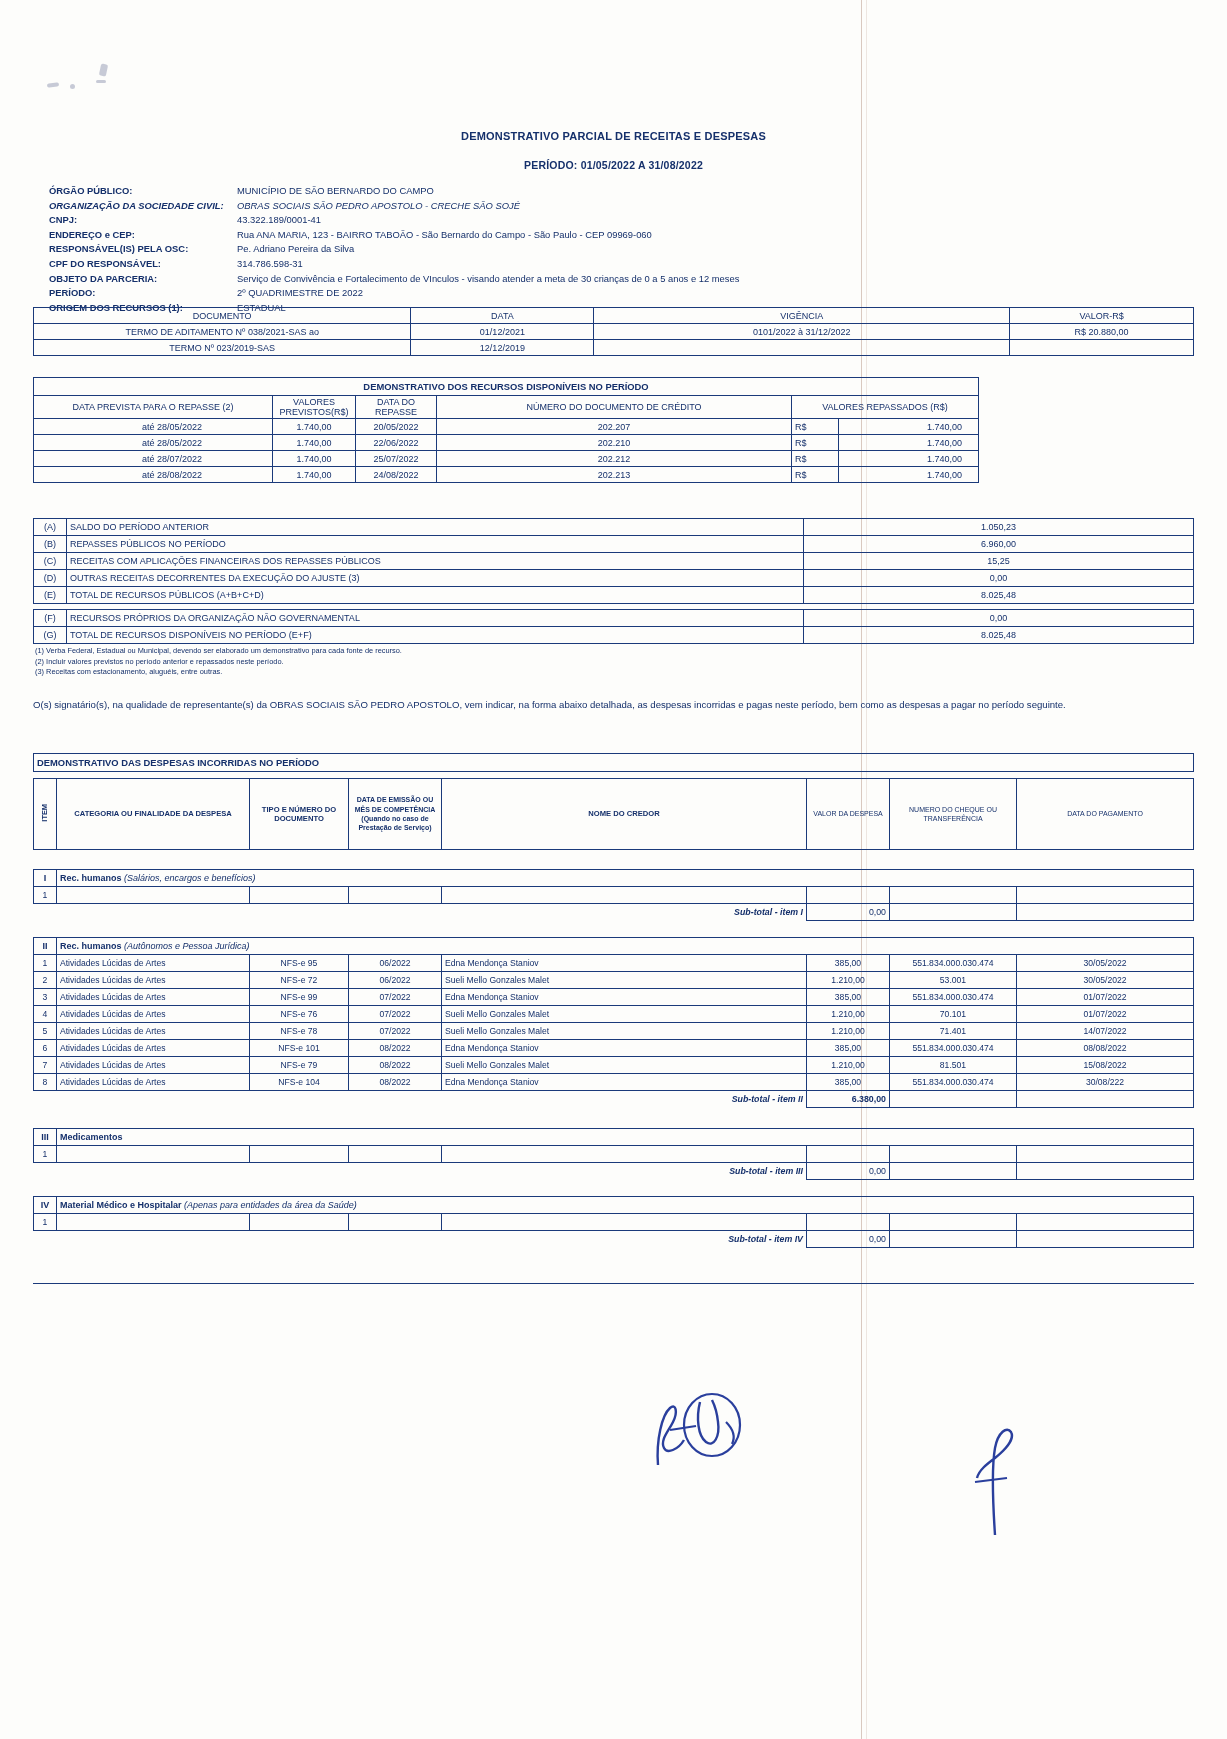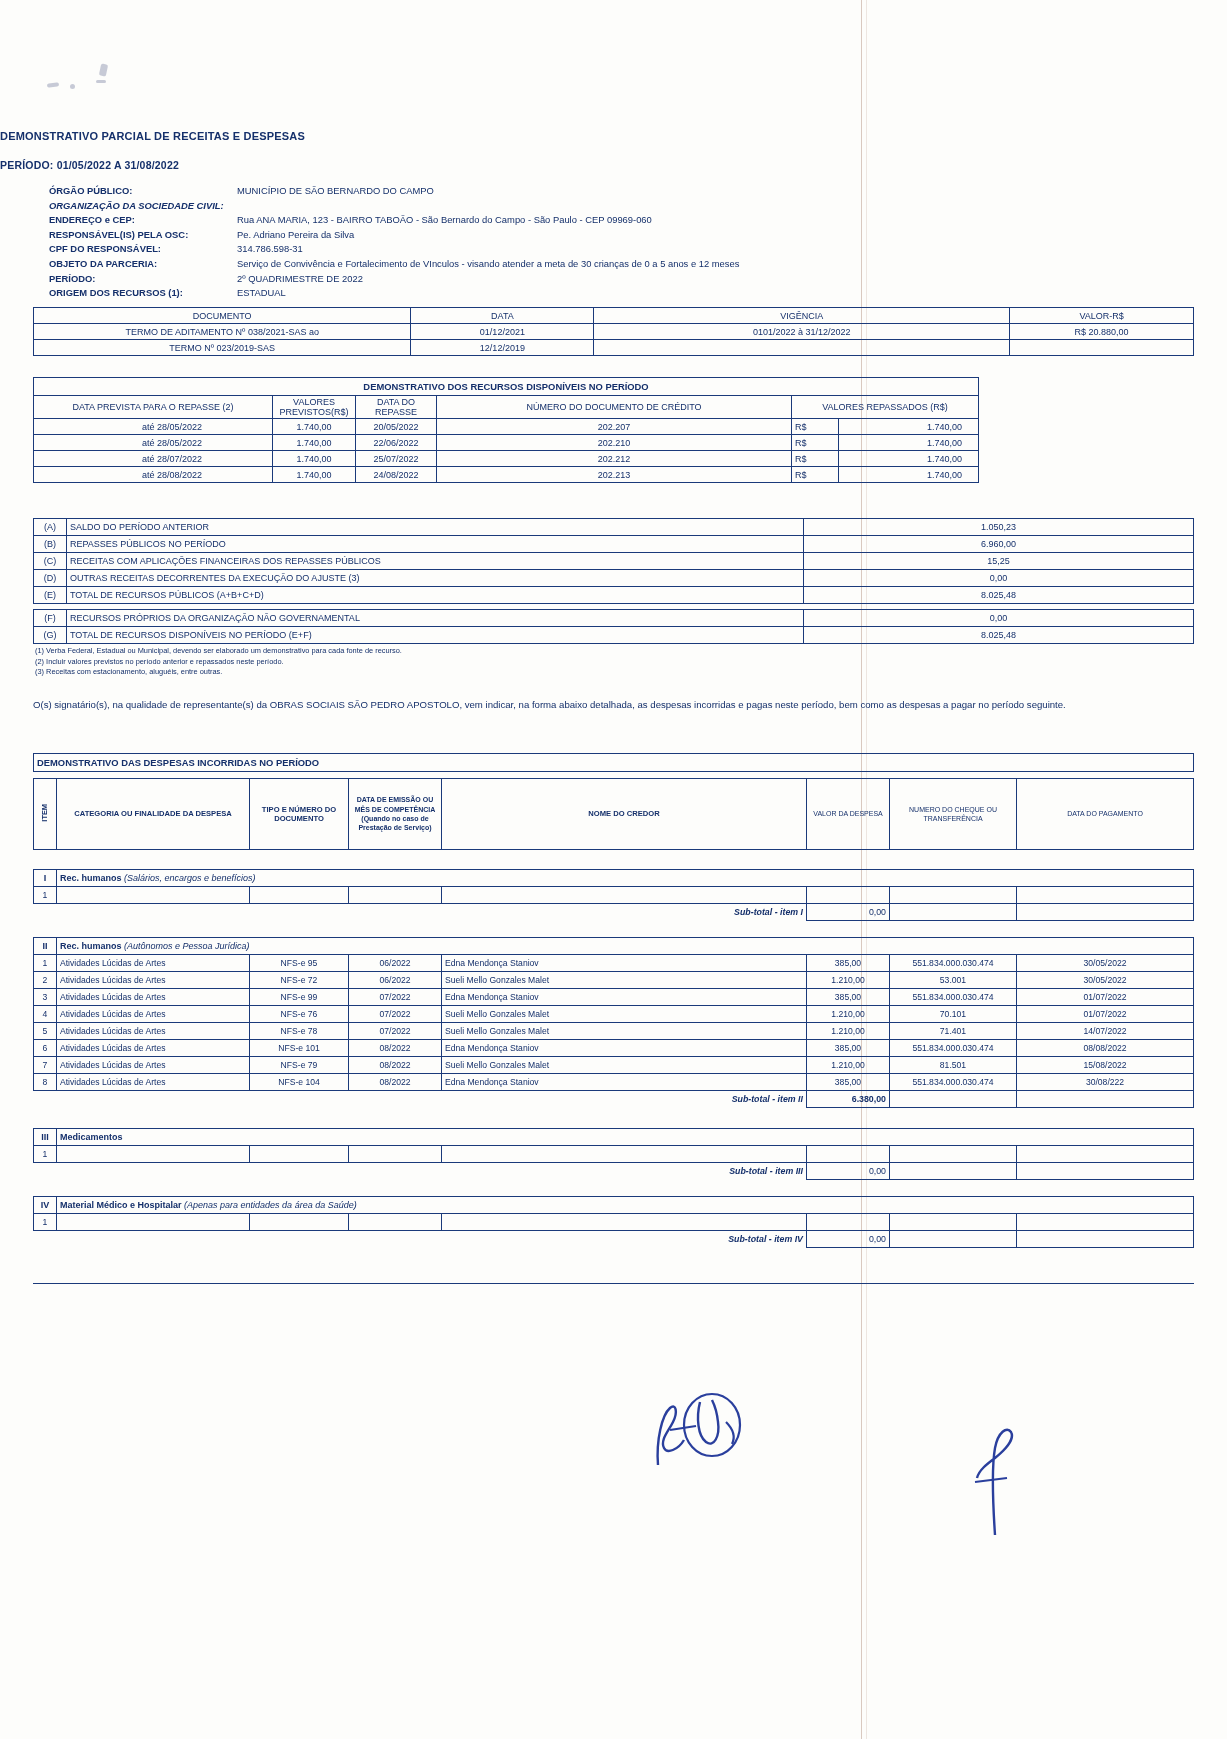--- a/index.html
+++ b/index.html
@@ -12,21 +12,21 @@
   .scan-line{position:absolute;top:0;bottom:0;width:1px;background:#d9c9c0;}
   .scan-line.l1{left:861px;}
   .scan-line.l2{left:866px;opacity:.45;}
   
   .artifact{position:absolute;background:#9aa0b8;opacity:.55;}
   .a1{left:47px;top:83px;width:12px;height:4px;transform:rotate(-8deg);border-radius:2px;}
   .a2{left:70px;top:84px;width:5px;height:5px;border-radius:50%;}
   .a3{left:100px;top:64px;width:7px;height:12px;border-radius:2px;transform:rotate(12deg);}
   .a4{left:96px;top:80px;width:10px;height:3px;border-radius:2px;}
 
-  .title{position:absolute;left:0;right:0;text-align:left;font-size:11px;font-weight:bold;letter-spacing:.2px;}
+  .title{position:absolute;left:0;right:0;text-align:center;font-size:11px;font-weight:bold;letter-spacing:.2px;}
   #t-main{top:130px;}
   #t-period{top:159px;font-size:10.5px;}
 
   .idblock{position:absolute;left:33px;top:184px;width:800px;font-size:9.4px;line-height:14.6px;}
   .idrow{display:flex;margin-left:16px;}
   .idlabel{width:188px;font-weight:bold;white-space:nowrap;}
   .idlabel.ital{font-style:italic;}
   .idval{flex:1;}
   .idval.ital{font-style:italic;}
 
@@ -101,20 +101,25 @@
   <div class="title" id="t-main">DEMONSTRATIVO PARCIAL DE RECEITAS E DESPESAS</div>
   <div class="title" id="t-period">PERÍODO:  01/05/2022  A 31/08/2022</div>
 
   <div class="idblock" id="id-block">
       <div class="idrow">
         <div class="idlabel">ÓRGÃO PÚBLICO:</div>
         <div class="idval">MUNICÍPIO DE SÃO BERNARDO DO CAMPO</div>
       </div>
       <div class="idrow">
         <div class="idlabel ital">ORGANIZAÇÃO DA SOCIEDADE CIVIL:</div>
+        <div class="idval ital">OBRAS SOCIAIS SÃO PEDRO APOSTOLO - CRECHE SÃO SOJÉ</div>
+      </div>
+      <div class="idrow">
+        <div class="idlabel">CNPJ:</div>
+        <div class="idval">43.322.189/0001-41</div>
       </div>
       <div class="idrow">
         <div class="idlabel">ENDEREÇO e CEP:</div>
         <div class="idval">Rua ANA MARIA, 123 - BAIRRO TABOÃO - São Bernardo do Campo - São Paulo - CEP 09969-060</div>
       </div>
       <div class="idrow">
         <div class="idlabel">RESPONSÁVEL(IS) PELA OSC:</div>
         <div class="idval">Pe. Adriano Pereira da Silva</div>
       </div>
       <div class="idrow">

